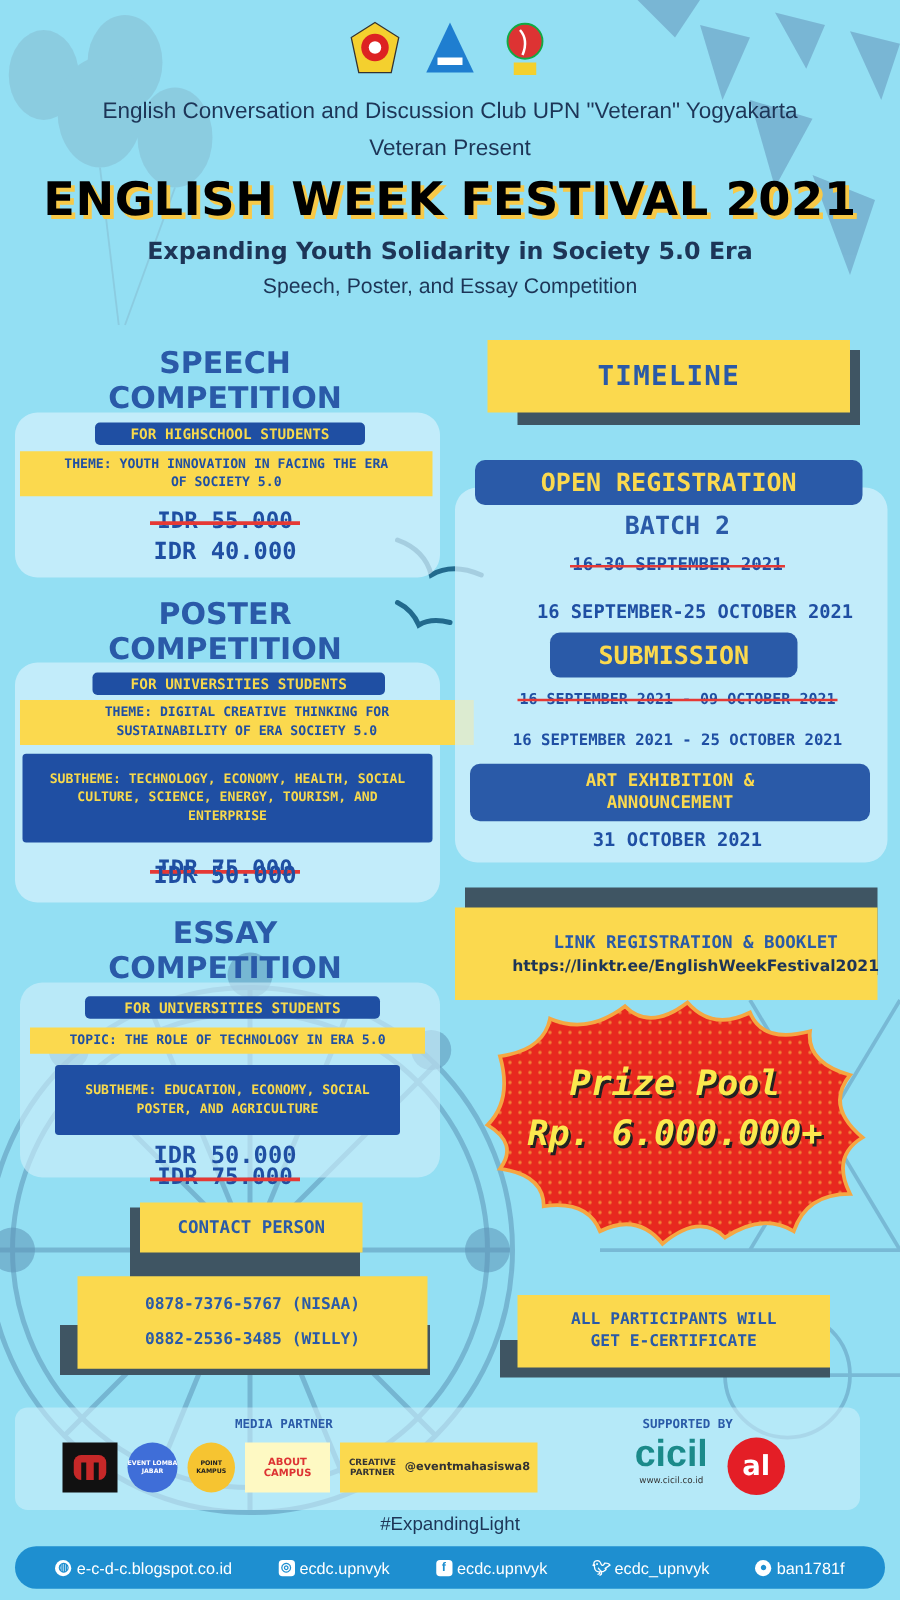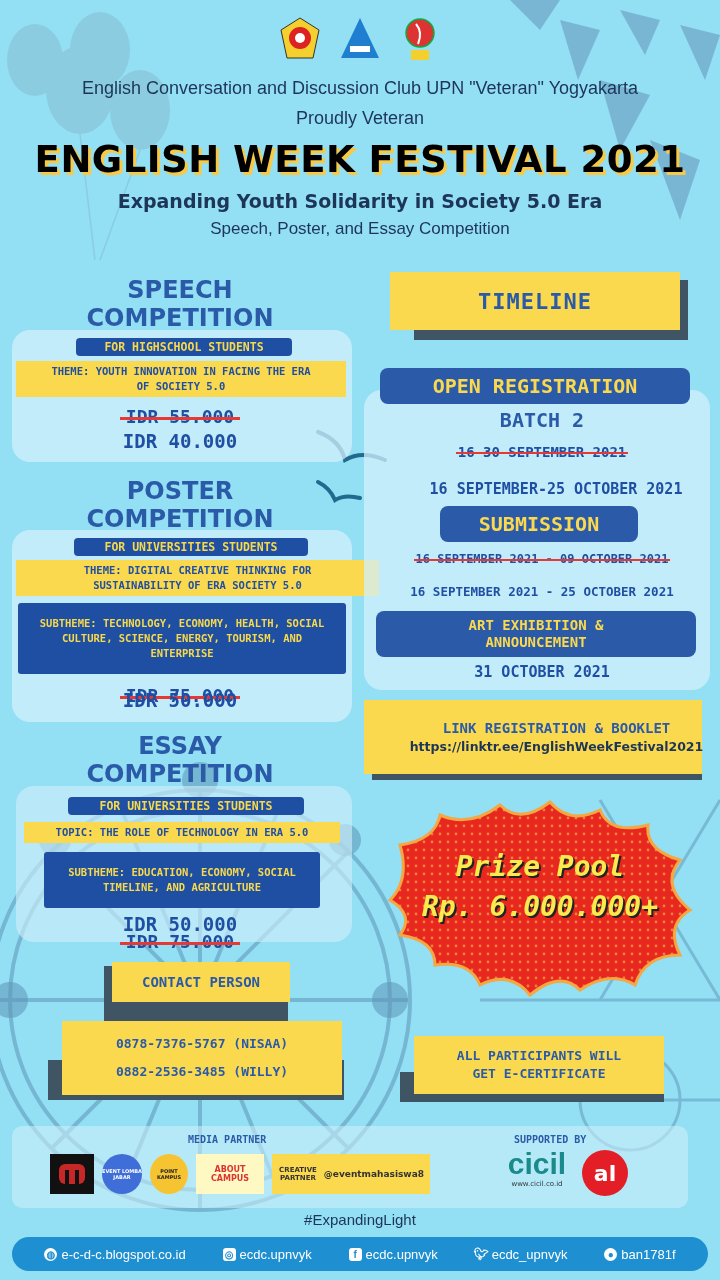--- a/index.html
+++ b/index.html
@@ -127,21 +127,21 @@
     <rect x="11" y="30" width="20" height="6" fill="#fff"></rect>
   </svg>
   <svg class="logo" viewBox="0 0 42 46">
     <circle cx="21" cy="17" r="14" fill="#d33" stroke="#1a4" stroke-width="1.5"></circle>
     <path d="M17,8 Q24,16 19,28" stroke="#fff" stroke-width="2" fill="none"></path>
     <rect x="12" y="34" width="18" height="10" fill="#f4d02e"></rect>
   </svg>
 </div>
 
 <div class="abs org-line">English Conversation and Discussion Club UPN "Veteran" Yogyakarta</div>
-<div class="abs present-line">Proudly Veteran</div>
+<div class="abs present-line">Veteran Present</div>
 <div class="abs main-title">ENGLISH WEEK FESTIVAL 2021</div>
 <div class="abs subtitle">Expanding Youth Solidarity in Society 5.0 Era</div>
 <div class="abs subsub">Speech, Poster, and Essay Competition</div>
 
 <div class="abs panel" style="left:12px;top:330px;width:340px;height:132px;"></div>
 <div class="abs comp-title" style="left:0;top:276px;width:360px;">
   <div>SPEECH</div>
   <div>COMPETITION</div>
 </div>
 <div class="abs pill-blue" style="left:76px;top:338px;width:216px;">FOR HIGHSCHOOL STUDENTS</div>
@@ -172,21 +172,21 @@
 
 <div class="abs panel" style="left:16px;top:786px;width:336px;height:156px;opacity:0.8;"></div>
 <div class="abs comp-title" style="left:0;top:732px;width:360px;">
   <div>ESSAY</div>
   <div>COMPETITION</div>
 </div>
 <div class="abs pill-blue" style="left:68px;top:797px;width:236px;">FOR UNIVERSITIES STUDENTS</div>
 <div class="abs bar-yellow" style="left:24px;top:822px;width:316px;">TOPIC: THE ROLE OF TECHNOLOGY IN ERA 5.0</div>
 <div class="abs bar-blue" style="left:44px;top:852px;width:276px;">
   <div>SUBTHEME: EDUCATION, ECONOMY, SOCIAL</div>
-  <div>TIMELINE, AND AGRICULTURE</div>
+  <div>POSTER, AND AGRICULTURE</div>
 </div>
 <div class="abs price-old" style="left:0;top:889px;width:360px;"><span>IDR 75.000</span></div>
 <div class="abs price-new" style="left:0;top:913px;width:360px;">IDR 50.000</div>
 
 <div class="shadow-box" style="left:414px;top:280px;width:274px;height:60px;"></div>
 <div class="yellow-box" style="left:390px;top:272px;width:290px;height:58px;">
   <div class="tl-head">TIMELINE</div>
 </div>
 
 <div class="abs panel" style="left:364px;top:390px;width:346px;height:300px;"></div>
@@ -197,21 +197,21 @@
 <div class="tl-pill" style="left:440px;top:506px;width:198px;height:36px;line-height:36px;font-size:20px;">SUBMISSION</div>
 <div class="tl-text" style="left:364px;top:552px;width:356px;font-size:12px;"><span class="strike">16 SEPTEMBER 2021 - 09 OCTOBER 2021</span></div>
 <div class="tl-text" style="left:364px;top:584px;width:356px;font-size:12.5px;">16 SEPTEMBER 2021 - 25 OCTOBER 2021</div>
 <div class="tl-pill" style="left:376px;top:611px;width:320px;height:46px;font-size:14px;line-height:17px;padding-top:6px;">
   <div>ART EXHIBITION &amp;</div>
   <div>ANNOUNCEMENT</div>
 </div>
 <div class="tl-text" style="left:364px;top:663px;width:356px;font-size:15px;">31 OCTOBER 2021</div>
 
 <div class="shadow-box" style="left:372px;top:710px;width:330px;height:70px;"></div>
-<div class="yellow-box" style="left:364px;top:700px;width:338px;height:74px;padding-left:47px;">
+<div class="yellow-box" style="left:364px;top:726px;width:338px;height:74px;padding-left:47px;">
   <div class="link-title">LINK REGISTRATION &amp; BOOKLET</div>
   <div class="link-url">https://linktr.ee/EnglishWeekFestival2021</div>
 </div>
 
 <div class="abs" style="left:380px;top:790px;width:320px;height:210px;">
   <svg width="320" height="210" viewBox="0 0 320 210">
     <defs>
       <pattern id="dots" width="8" height="8" patternUnits="userSpaceOnUse">
         <circle cx="4" cy="4" r="1.4" fill="#f5a742"></circle>
       </pattern>

